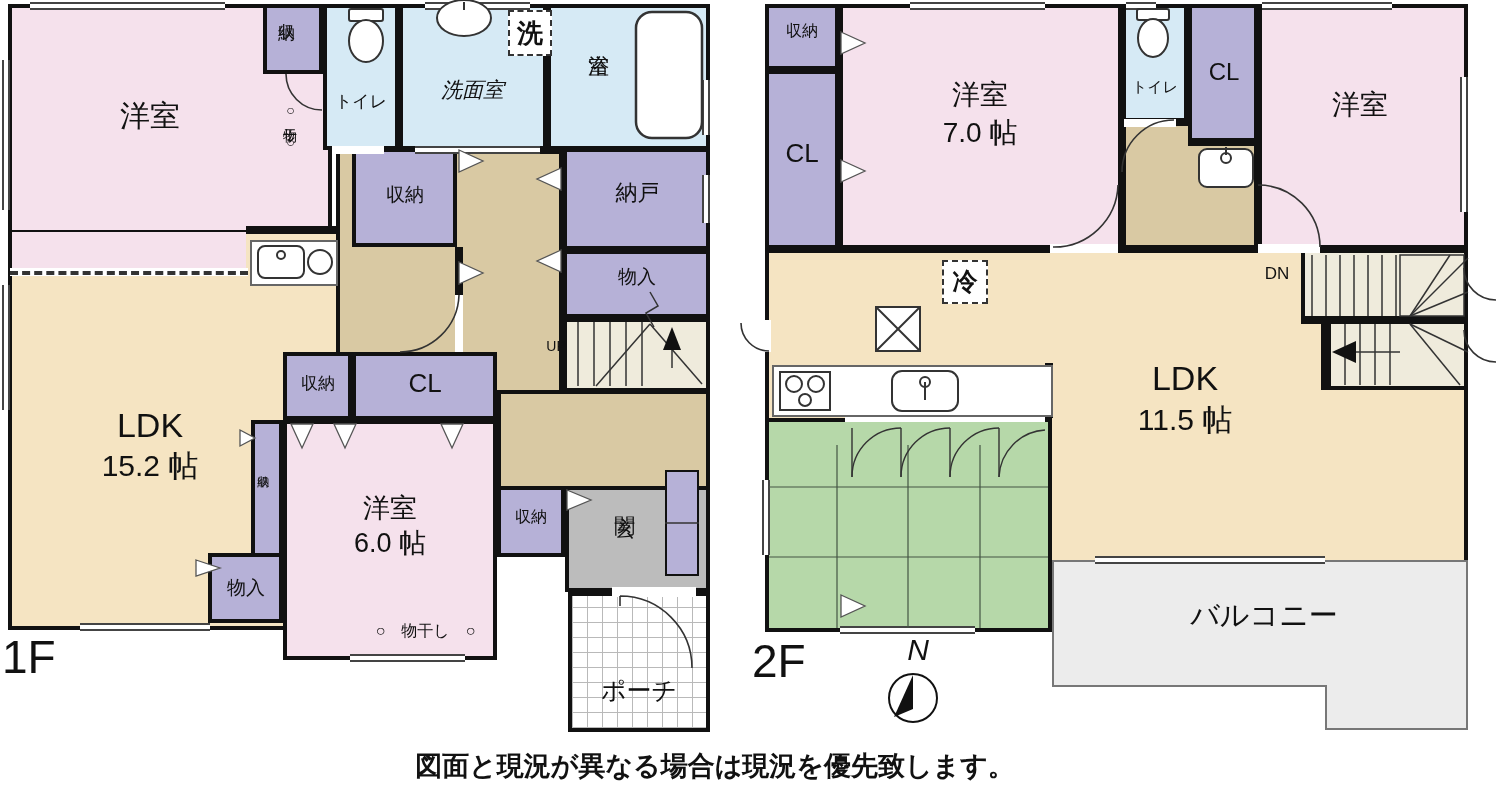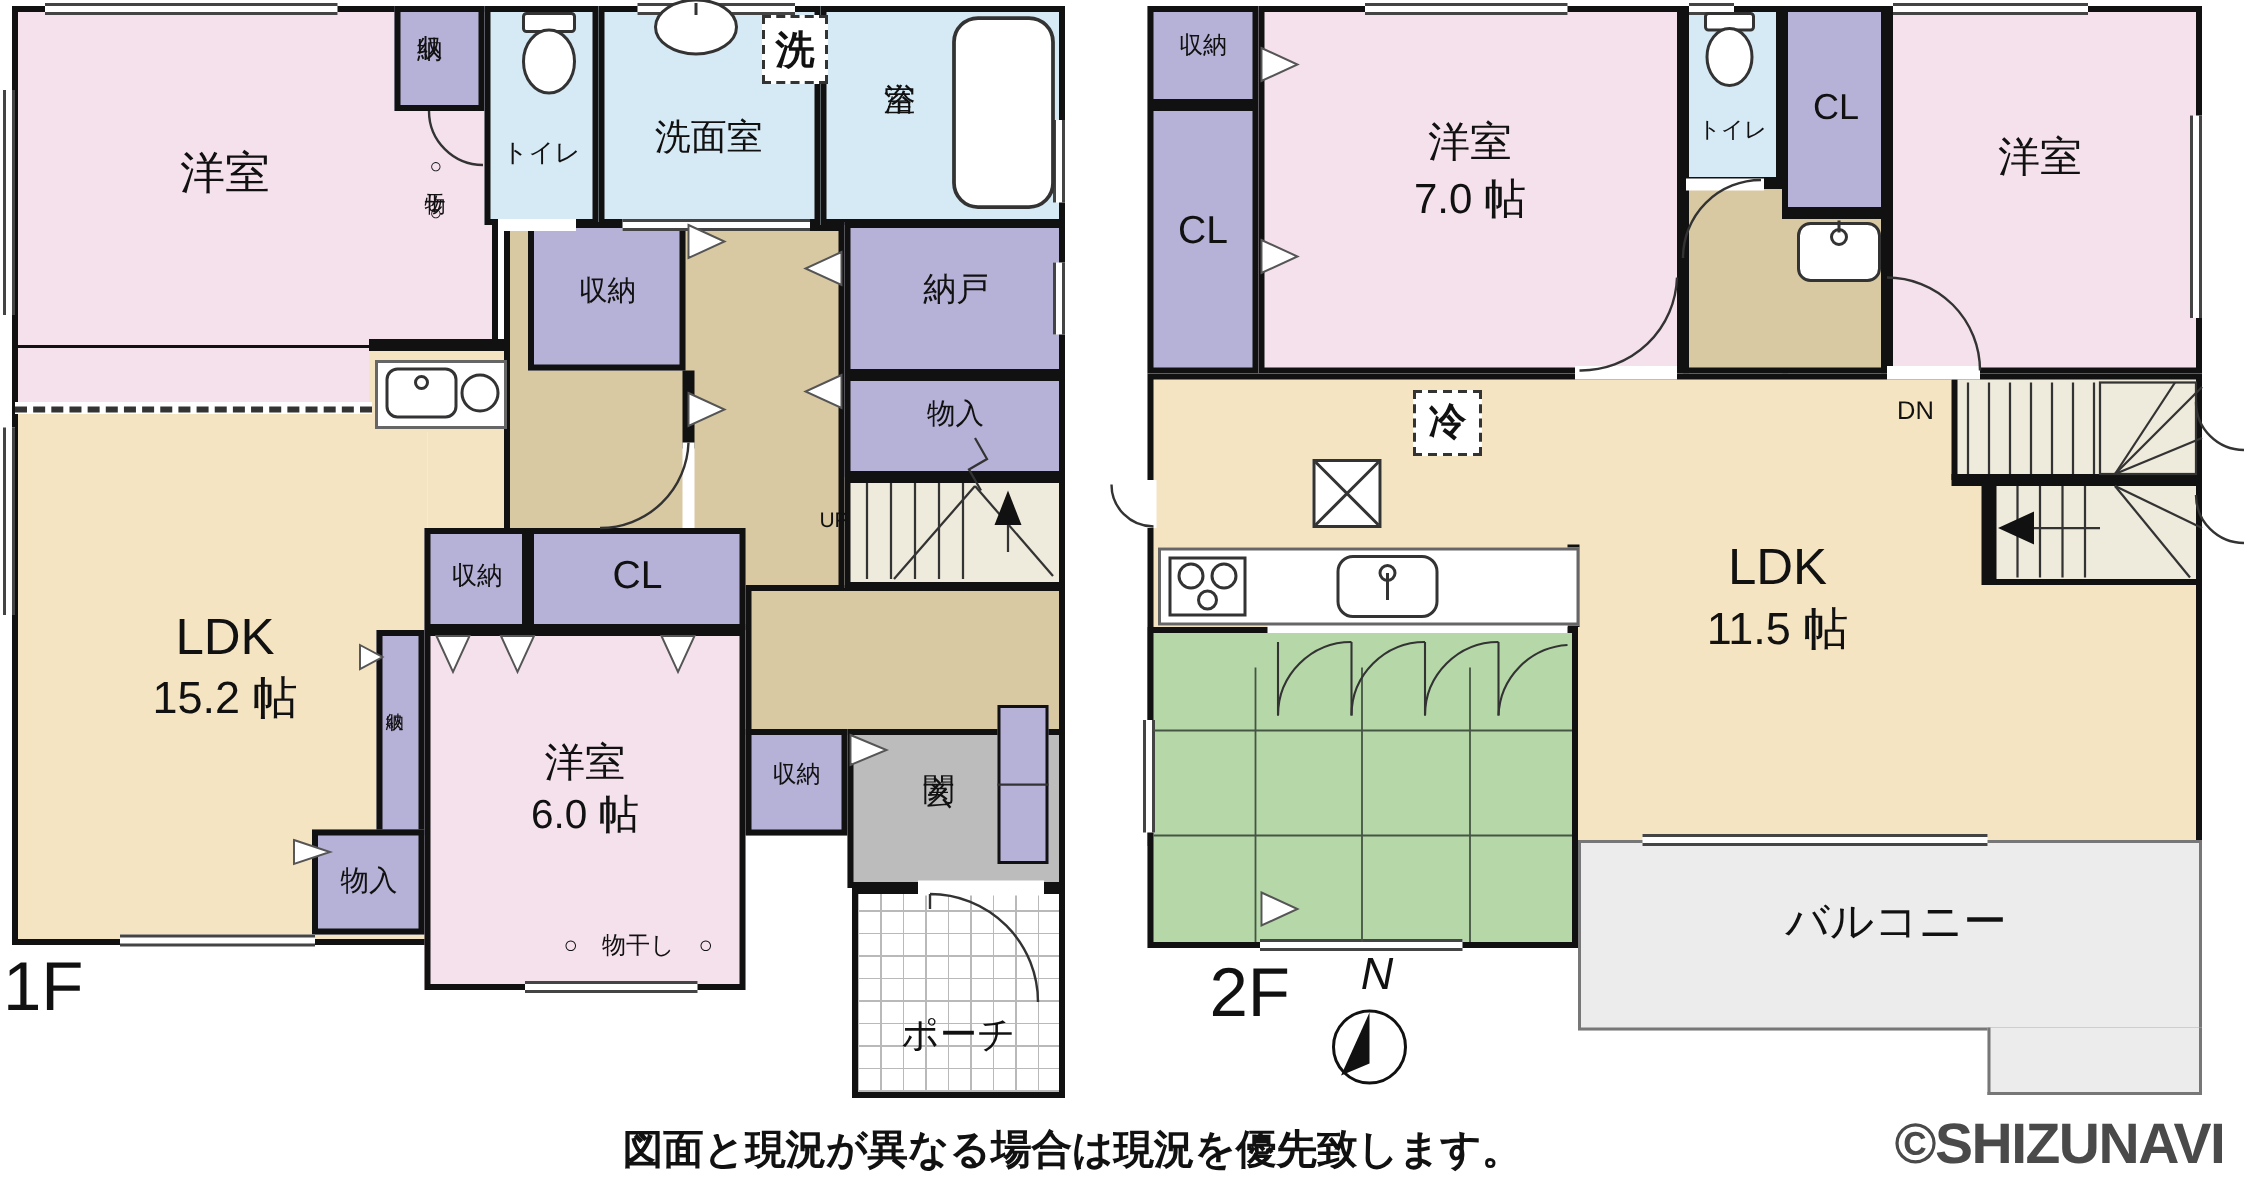--- a/index.html
+++ b/index.html
@@ -242,21 +242,21 @@
     <g>
       <circle cx="913" cy="698" r="24" fill="#fff" stroke="#111" stroke-width="2"></circle>
       <polygon points="913,675 913,709 894,717" fill="#111"></polygon>
     </g>
   </svg>
 
   <div class="label" style="left:70px;top:98px;width:160px;font-size:30px;">洋室</div>
   <div class="label v" style="left:276px;top:10px;font-size:17px;letter-spacing:1px;">収納</div>
   <div class="label" style="left:325px;top:92px;width:72px;font-size:17px;">トイレ</div>
   <div class="label v" style="left:282px;top:102px;font-size:14px;">○物干し○</div>
-  <div class="label" style="left:410px;top:78px;width:125px;font-size:24px;">洗面室</div>
+  <div class="label" style="left:410px;top:78px;width:125px;font-size:21px;font-style:italic;">洗面室</div>
   <div class="label v" style="left:586px;top:38px;font-size:21px;">浴室</div>
   <div class="label" style="left:595px;top:180px;width:85px;font-size:22px;">納戸</div>
   <div class="label" style="left:593px;top:266px;width:88px;font-size:19px;">物入</div>
   <div class="label" style="left:370px;top:184px;width:70px;font-size:19px;">収納</div>
   <div class="label" style="left:536px;top:338px;width:40px;font-size:14px;">UP</div>
   <div class="label" style="left:90px;top:405px;width:120px;font-size:34px;">LDK</div>
   <div class="label" style="left:60px;top:448px;width:180px;font-size:30px;">15.2 帖</div>
   <div class="label" style="left:286px;top:374px;width:64px;font-size:17px;">収納</div>
   <div class="label" style="left:384px;top:368px;width:82px;font-size:26px;">CL</div>
   <div class="label v" style="left:256px;top:466px;font-size:12px;">収納</div>
@@ -273,19 +273,18 @@
   <div class="label" style="left:774px;top:138px;width:56px;font-size:26px;">CL</div>
   <div class="label" style="left:900px;top:78px;width:160px;font-size:28px;">洋室</div>
   <div class="label" style="left:900px;top:116px;width:160px;font-size:28px;">7.0 帖</div>
   <div class="label" style="left:1122px;top:78px;width:66px;font-size:15px;">トイレ</div>
   <div class="label" style="left:1196px;top:58px;width:56px;font-size:24px;">CL</div>
   <div class="label" style="left:1280px;top:88px;width:160px;font-size:28px;">洋室</div>
   <div class="label" style="left:1125px;top:358px;width:120px;font-size:34px;">LDK</div>
   <div class="label" style="left:1090px;top:402px;width:190px;font-size:30px;">11.5 帖</div>
   <div class="label" style="left:1252px;top:264px;width:50px;font-size:17px;">DN</div>
   <div class="label" style="left:1158px;top:598px;width:212px;font-size:29px;">バルコニー</div>
-  <div class="label" style="left:752px;top:634px;width:80px;font-size:46px;text-align:right;margin-left:28px;">2F</div>
+  <div class="label" style="left:752px;top:634px;width:80px;font-size:46px;text-align:left;">2F</div>
   <div class="label" style="left:898px;top:632px;width:40px;font-size:30px;font-style:italic;">N</div>
 
   <div class="footer-note" style="left:370px;top:748px;width:690px;text-align:center;">図面と現況が異なる場合は現況を優先致します。</div>
-  <div class="watermark" style="left:1263px;top:742px;">©SHIZUNAVI</div>
 
 </div>
 
 </body></html>

